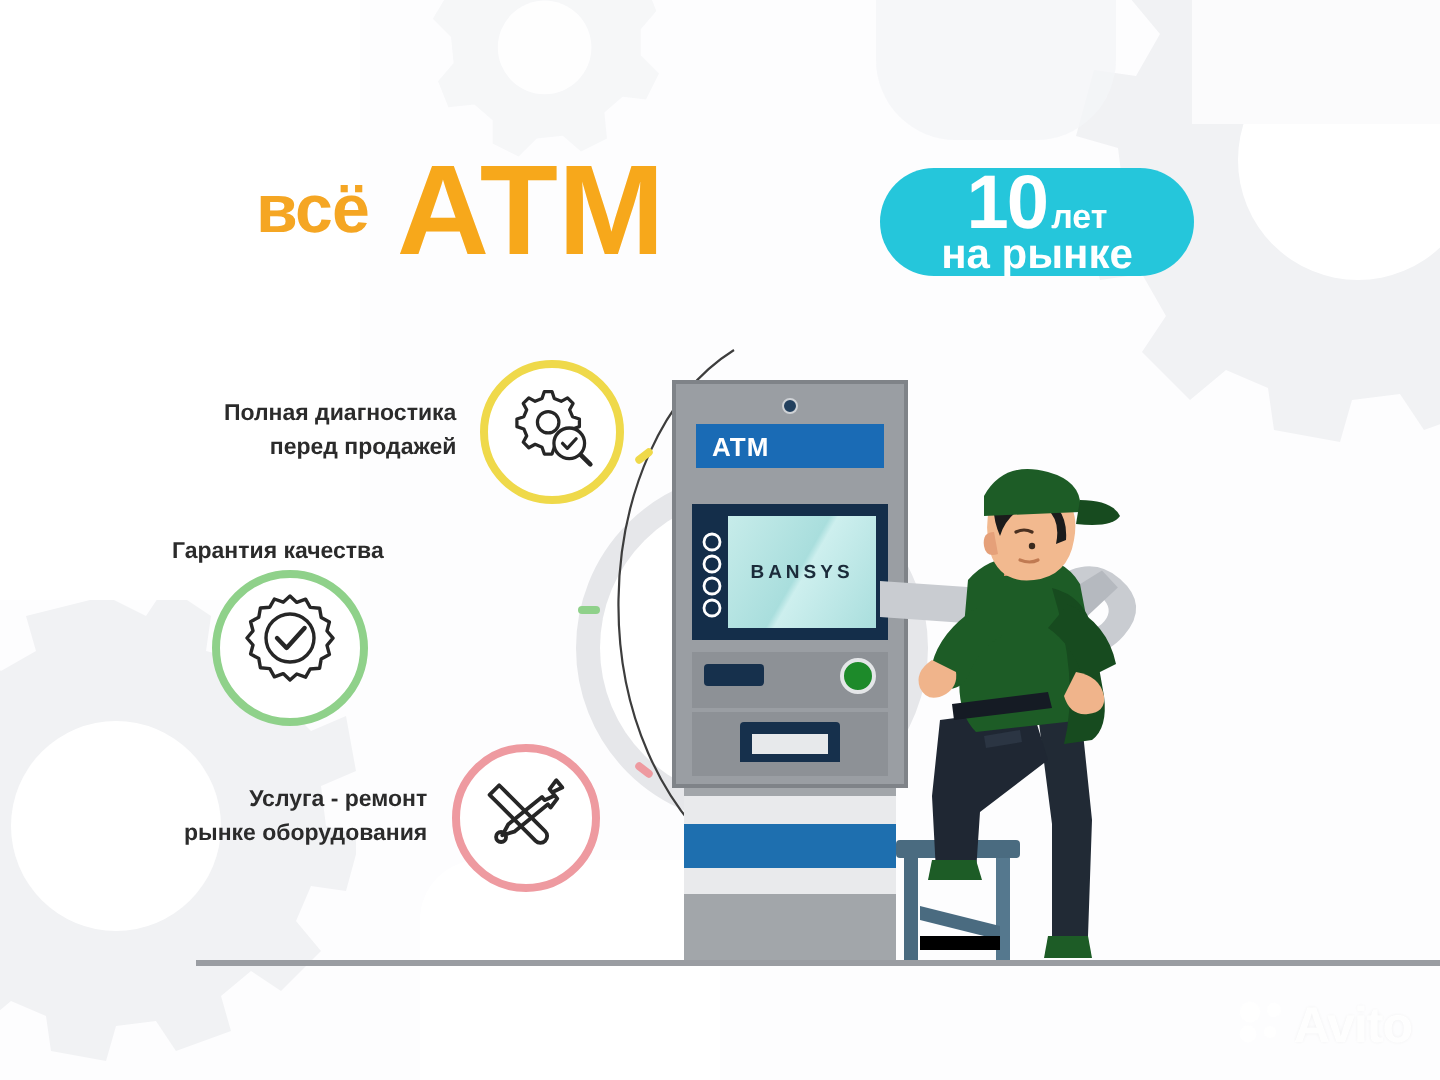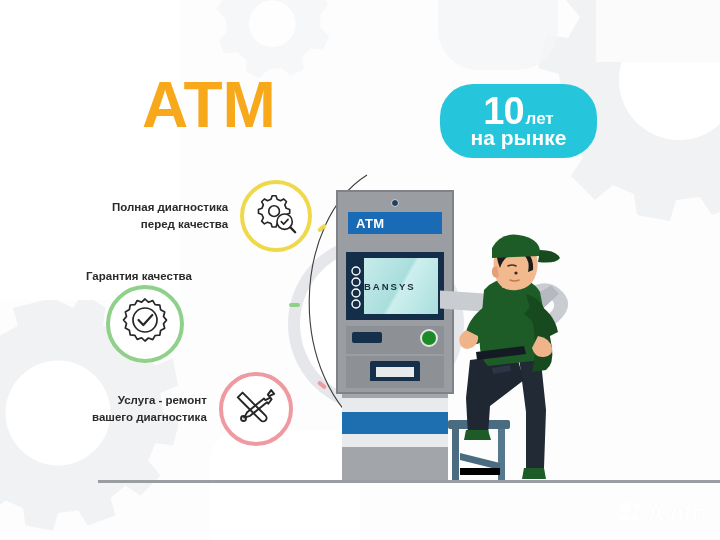--- a/index.html
+++ b/index.html
@@ -44,21 +44,21 @@
     font-weight:bold;
     font-size:64px;
     letter-spacing:0px;
     white-space:nowrap;
     line-height:0.92;
   }
 
   
   .badge{
     position:absolute;left:440px;top:84px;
-    width:157px;height:74px;
+    width:157px;height:54px;
     background:#25C6DB;
     border-radius:33px;
     color:#ffffff;
     display:flex;flex-direction:column;
     align-items:center;justify-content:center;
     padding-top:2px;box-sizing:border-box;
   }
   .badge-row1{display:flex;align-items:baseline;}
   .badge-num{font-size:38px;font-weight:bold;line-height:0.9;letter-spacing:-1px;}
   .badge-unit{font-size:17px;font-weight:bold;margin-left:2px;}
@@ -158,35 +158,36 @@
     <svg width="130" height="280" viewBox="0 0 130 280">
       <path d="M112 10 C 40 55, 28 210, 118 272" fill="none" stroke="#3d3d3d" stroke-width="1.1"></path>
       <rect x="62" y="61" width="10" height="4" rx="2" fill="#EFD94A" transform="rotate(-38 67 63)"></rect>
       <rect x="34" y="138" width="11" height="4" rx="2" fill="#8FD18A"></rect>
       <rect x="62" y="218" width="10" height="4" rx="2" fill="#EE9AA0" transform="rotate(38 67 220)"></rect>
     </svg>
   </div>
 
   <div class="headline">
     <div class="h-stack">
+      <span class="h-small">всё</span>
     </div>
     <span class="h-big">ATM</span>
   </div>
 
   <div class="badge">
     <div class="badge-row1">
       <span class="badge-num">10</span>
       <span class="badge-unit">лет</span>
     </div>
     <div class="badge-row2">на рынке</div>
   </div>
 
   <div class="feature f1">
     <div class="feat-text">Полная диагностика
-перед качества</div>
+перед продажей</div>
     <div class="feat-circle">
       <span>
         <svg width="46" height="46" viewBox="0 0 48 48">
           <path d="M20 5 l4 0 l1.2 3.6 l3.6 1.5 l3.3-1.8 l2.9 2.9 l-1.8 3.3 l1.5 3.6 l3.6 1.2 l0 4 l-3.6 1.2 l-1.5 3.6 l1.8 3.3 l-2.9 2.9 l-3.3-1.8 l-3.6 1.5 l-1.2 3.6 l-4 0 l-1.2-3.6 l-3.6-1.5 l-3.3 1.8 l-2.9-2.9 l1.8-3.3 l-1.5-3.6 l-3.6-1.2 l0-4 l3.6-1.2 l1.5-3.6 l-1.8-3.3 l2.9-2.9 l3.3 1.8 l3.6-1.5 Z" fill="none" stroke="#262626" stroke-width="1.7" stroke-linejoin="round"></path>
           <circle cx="22" cy="21" r="5.6" fill="none" stroke="#262626" stroke-width="1.7"></circle>
           <circle cx="33" cy="32" r="8" fill="#ffffff" stroke="#262626" stroke-width="1.7"></circle>
           <path d="M29.5 32 l2.5 2.6 l4.6-5" fill="none" stroke="#262626" stroke-width="1.7" stroke-linecap="round" stroke-linejoin="round"></path>
           <path d="M39 38 l5 5" stroke="#262626" stroke-width="2.4" stroke-linecap="round"></path>
         </svg>
       </span>
@@ -201,21 +202,21 @@
           <path d="M25 2 l3.4 3.2 l4.4-1.6 l2.3 4.1 l4.7 0.4 l0.8 4.6 l4.1 2.3 l-1.2 4.5 l3 3.6 l-3 3.6 l1.2 4.5 l-4.1 2.3 l-0.8 4.6 l-4.7 0.4 l-2.3 4.1 l-4.4-1.6 L25 44 l-3.4-3.2 l-4.4 1.6 l-2.3-4.1 l-4.7-0.4 l-0.8-4.6 l-4.1-2.3 l1.2-4.5 L3.5 23 l3-3.6 l-1.2-4.5 l4.1-2.3 l0.8-4.6 l4.7-0.4 l2.3-4.1 l4.4 1.6 Z" fill="none" stroke="#262626" stroke-width="1.7" stroke-linejoin="round"></path>
           <circle cx="25" cy="23" r="12" fill="none" stroke="#262626" stroke-width="1.7"></circle>
           <path d="M18.5 23 l4.8 5 l9-10" fill="none" stroke="#262626" stroke-width="2.2" stroke-linecap="round" stroke-linejoin="round"></path>
         </svg>
       </span>
     </div>
   </div>
 
   <div class="feature f3">
     <div class="feat-text">Услуга - ремонт
-вашего диагностика</div>
+рынке оборудования</div>
     <div class="feat-circle">
       <span>
         <svg width="46" height="46" viewBox="0 0 48 48">
           <g stroke="#262626" stroke-width="2" fill="none" stroke-linejoin="round" stroke-linecap="round">
             <path d="M36 6 l-3 5 l3 3 l-5 3 l-1.5-1.5 l-16 16 l-2.5 6 l6-2.5 l16-16 l1.5 1.5 l3-5 l-3-3 l5-3 Z" transform="translate(2,-1) rotate(6 24 24)"></path>
             <path d="M12 8 l5 5 l15 15 l4 4 a3.5 3.5 0 0 1 -5 5 l-4-4 l-15-15 l-5-5 Z" transform="translate(-2,1)"></path>
             <circle cx="11" cy="36" r="2.6"></circle>
           </g>
         </svg>
       </span>
@@ -232,21 +233,21 @@
     <div class="atm-part" style="left:0;top:0;width:118px;height:204px;background:#9a9ea3;border:2px solid #7f8388;box-sizing:border-box;"></div>
 
     <div class="atm-part" style="left:55px;top:9px;width:8px;height:8px;border-radius:50%;background:#22405e;border:1.5px solid #cfd2d6;box-sizing:border-box;"></div>
 
     <div class="atm-part" style="left:12px;top:22px;width:94px;height:22px;background:#1A6BB5;display:flex;align-items:center;padding-left:8px;box-sizing:border-box;">
       <span style="color:#fff;font-size:13px;font-weight:bold;letter-spacing:0.5px;">ATM</span>
     </div>
 
     <div class="atm-part" style="left:10px;top:62px;width:98px;height:68px;background:#142e4a;"></div>
 
-    <div class="atm-part" style="left:28px;top:68px;width:74px;height:56px;background:linear-gradient(120deg,#c7ecea 0%,#a9dedd 48%,#cdefee 52%,#a9dedd 100%);display:flex;align-items:center;">
+    <div class="atm-part" style="left:28px;top:68px;width:74px;height:56px;background:linear-gradient(120deg,#c7ecea 0%,#a9dedd 48%,#cdefee 52%,#a9dedd 100%);display:flex;align-items:center;justify-content:center;">
       <span style="color:#1b2b3a;font-size:9.5px;font-weight:bold;letter-spacing:2px;">BANSYS</span>
     </div>
 
     <div class="atm-part" style="left:14px;top:76px;">
       <svg width="12" height="44" viewBox="0 0 12 44">
         <circle cx="6" cy="5" r="4" fill="#142e4a" stroke="#ffffff" stroke-width="1.4"></circle>
         <circle cx="6" cy="16" r="4" fill="#142e4a" stroke="#ffffff" stroke-width="1.4"></circle>
         <circle cx="6" cy="27" r="4" fill="#142e4a" stroke="#ffffff" stroke-width="1.4"></circle>
         <circle cx="6" cy="38" r="4" fill="#142e4a" stroke="#ffffff" stroke-width="1.4"></circle>
       </svg>

